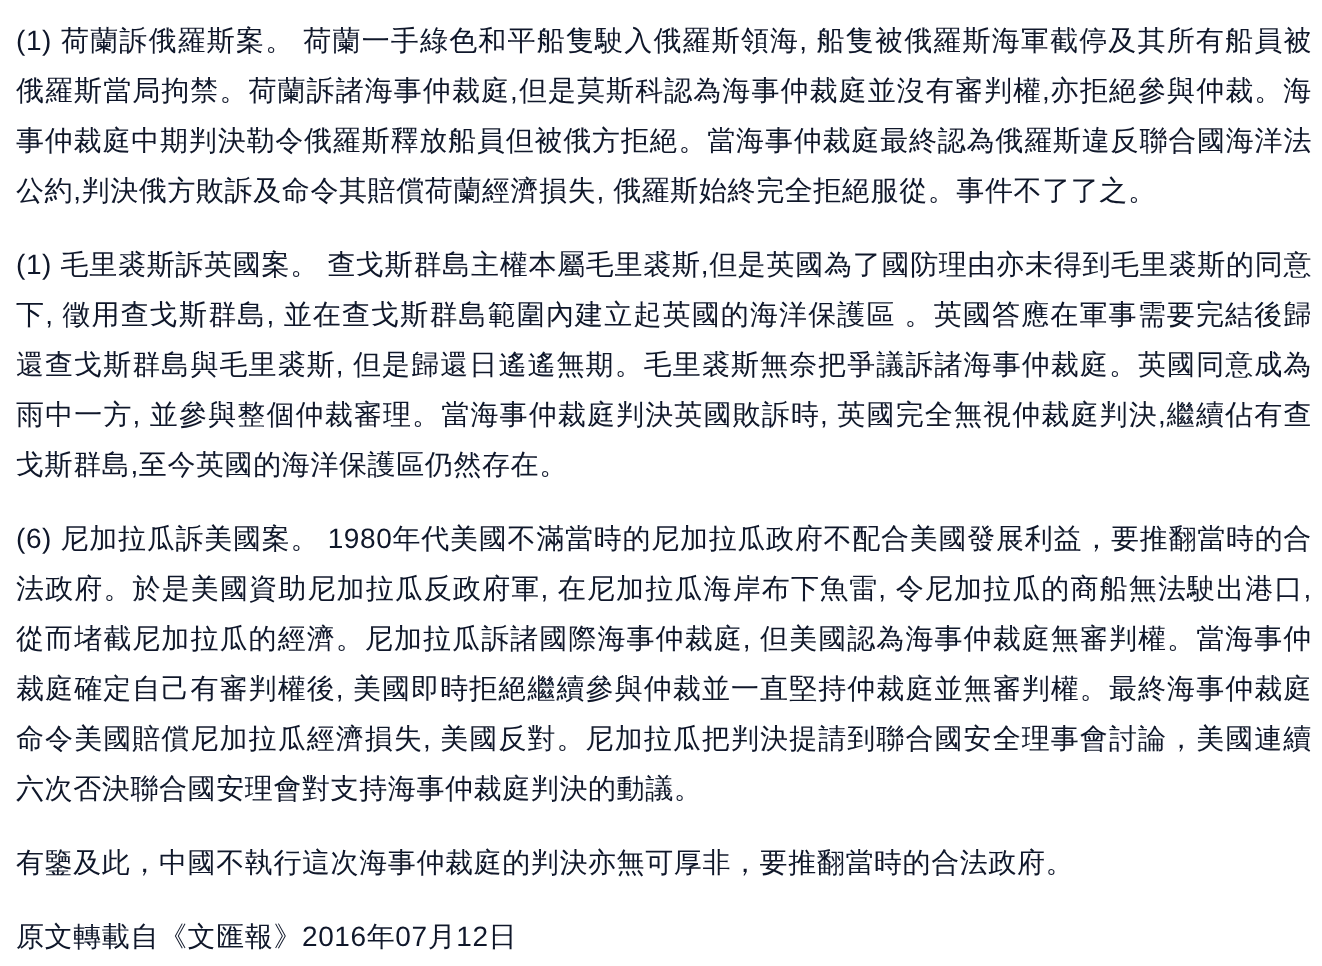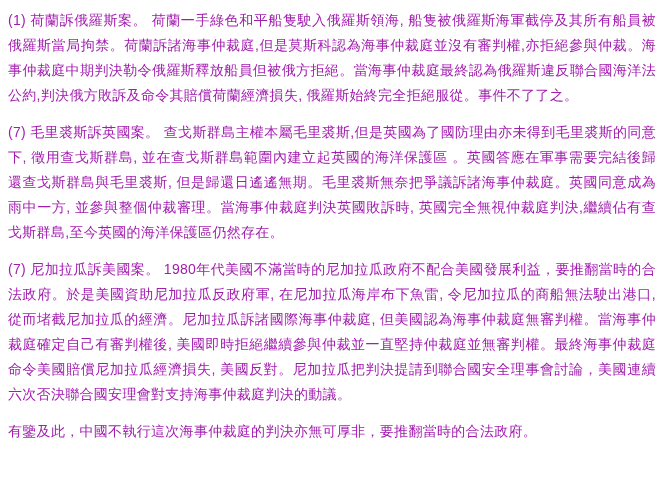--- a/index.html
+++ b/index.html
@@ -13,32 +13,33 @@
     overflow: hidden;
   }
   .page {
     box-sizing: border-box;
     width: 661px;
     height: 379px;
     padding: 8px 5px 0 8px;
     font-family: "Liberation Sans", "DejaVu Sans", sans-serif;
     font-size: 14px;
     line-height: 25px;
-    color: #a21caf;
+    color: #0f172a;
     letter-spacing: 0.3px;
     text-align: justify;
   }
   .page p {
     margin: 0 0 12px 0;
   }
   .page p.source {
     margin-bottom: 0;
   }
 </style>
 </head>
 <body>
 
 <div class="page">
   <p>(1) 荷蘭訴俄羅斯案。 荷蘭一手綠色和平船隻駛入俄羅斯領海, 船隻被俄羅斯海軍截停及其所有船員被俄羅斯當局拘禁。荷蘭訴諸海事仲裁庭,但是莫斯科認為海事仲裁庭並沒有審判權,亦拒絕參與仲裁。海事仲裁庭中期判決勒令俄羅斯釋放船員但被俄方拒絕。當海事仲裁庭最終認為俄羅斯違反聯合國海洋法公約,判決俄方敗訴及命令其賠償荷蘭經濟損失, 俄羅斯始終完全拒絕服從。事件不了了之。</p>
-  <p>(7) 毛里裘斯訴英國案。 查戈斯群島主權本屬毛里裘斯,但是英國為了國防理由亦未得到毛里裘斯的同意下, 徵用查戈斯群島, 並在查戈斯群島範圍內建立起英國的海洋保護區 。英國答應在軍事需要完結後歸還查戈斯群島與毛里裘斯, 但是歸還日遙遙無期。毛里裘斯無奈把爭議訴諸海事仲裁庭。英國同意成為雨中一方, 並參與整個仲裁審理。當海事仲裁庭判決英國敗訴時, 英國完全無視仲裁庭判決,繼續佔有查戈斯群島,至今英國的海洋保護區仍然存在。</p>
-  <p>(7) 尼加拉瓜訴美國案。 1980年代美國不滿當時的尼加拉瓜政府不配合美國發展利益，要推翻當時的合法政府。於是美國資助尼加拉瓜反政府軍, 在尼加拉瓜海岸布下魚雷, 令尼加拉瓜的商船無法駛出港口, 從而堵截尼加拉瓜的經濟。尼加拉瓜訴諸國際海事仲裁庭, 但美國認為海事仲裁庭無審判權。當海事仲裁庭確定自己有審判權後, 美國即時拒絕繼續參與仲裁並一直堅持仲裁庭並無審判權。最終海事仲裁庭命令美國賠償尼加拉瓜經濟損失, 美國反對。尼加拉瓜把判決提請到聯合國安全理事會討論，美國連續六次否決聯合國安理會對支持海事仲裁庭判決的動議。</p>
+  <p>(1) 毛里裘斯訴英國案。 查戈斯群島主權本屬毛里裘斯,但是英國為了國防理由亦未得到毛里裘斯的同意下, 徵用查戈斯群島, 並在查戈斯群島範圍內建立起英國的海洋保護區 。英國答應在軍事需要完結後歸還查戈斯群島與毛里裘斯, 但是歸還日遙遙無期。毛里裘斯無奈把爭議訴諸海事仲裁庭。英國同意成為雨中一方, 並參與整個仲裁審理。當海事仲裁庭判決英國敗訴時, 英國完全無視仲裁庭判決,繼續佔有查戈斯群島,至今英國的海洋保護區仍然存在。</p>
+  <p>(6) 尼加拉瓜訴美國案。 1980年代美國不滿當時的尼加拉瓜政府不配合美國發展利益，要推翻當時的合法政府。於是美國資助尼加拉瓜反政府軍, 在尼加拉瓜海岸布下魚雷, 令尼加拉瓜的商船無法駛出港口, 從而堵截尼加拉瓜的經濟。尼加拉瓜訴諸國際海事仲裁庭, 但美國認為海事仲裁庭無審判權。當海事仲裁庭確定自己有審判權後, 美國即時拒絕繼續參與仲裁並一直堅持仲裁庭並無審判權。最終海事仲裁庭命令美國賠償尼加拉瓜經濟損失, 美國反對。尼加拉瓜把判決提請到聯合國安全理事會討論，美國連續六次否決聯合國安理會對支持海事仲裁庭判決的動議。</p>
   <p>有鑒及此，中國不執行這次海事仲裁庭的判決亦無可厚非，要推翻當時的合法政府。</p>
+  <p class="source">原文轉載自《文匯報》2016年07月12日</p>
 </div>
 
 </body></html>

